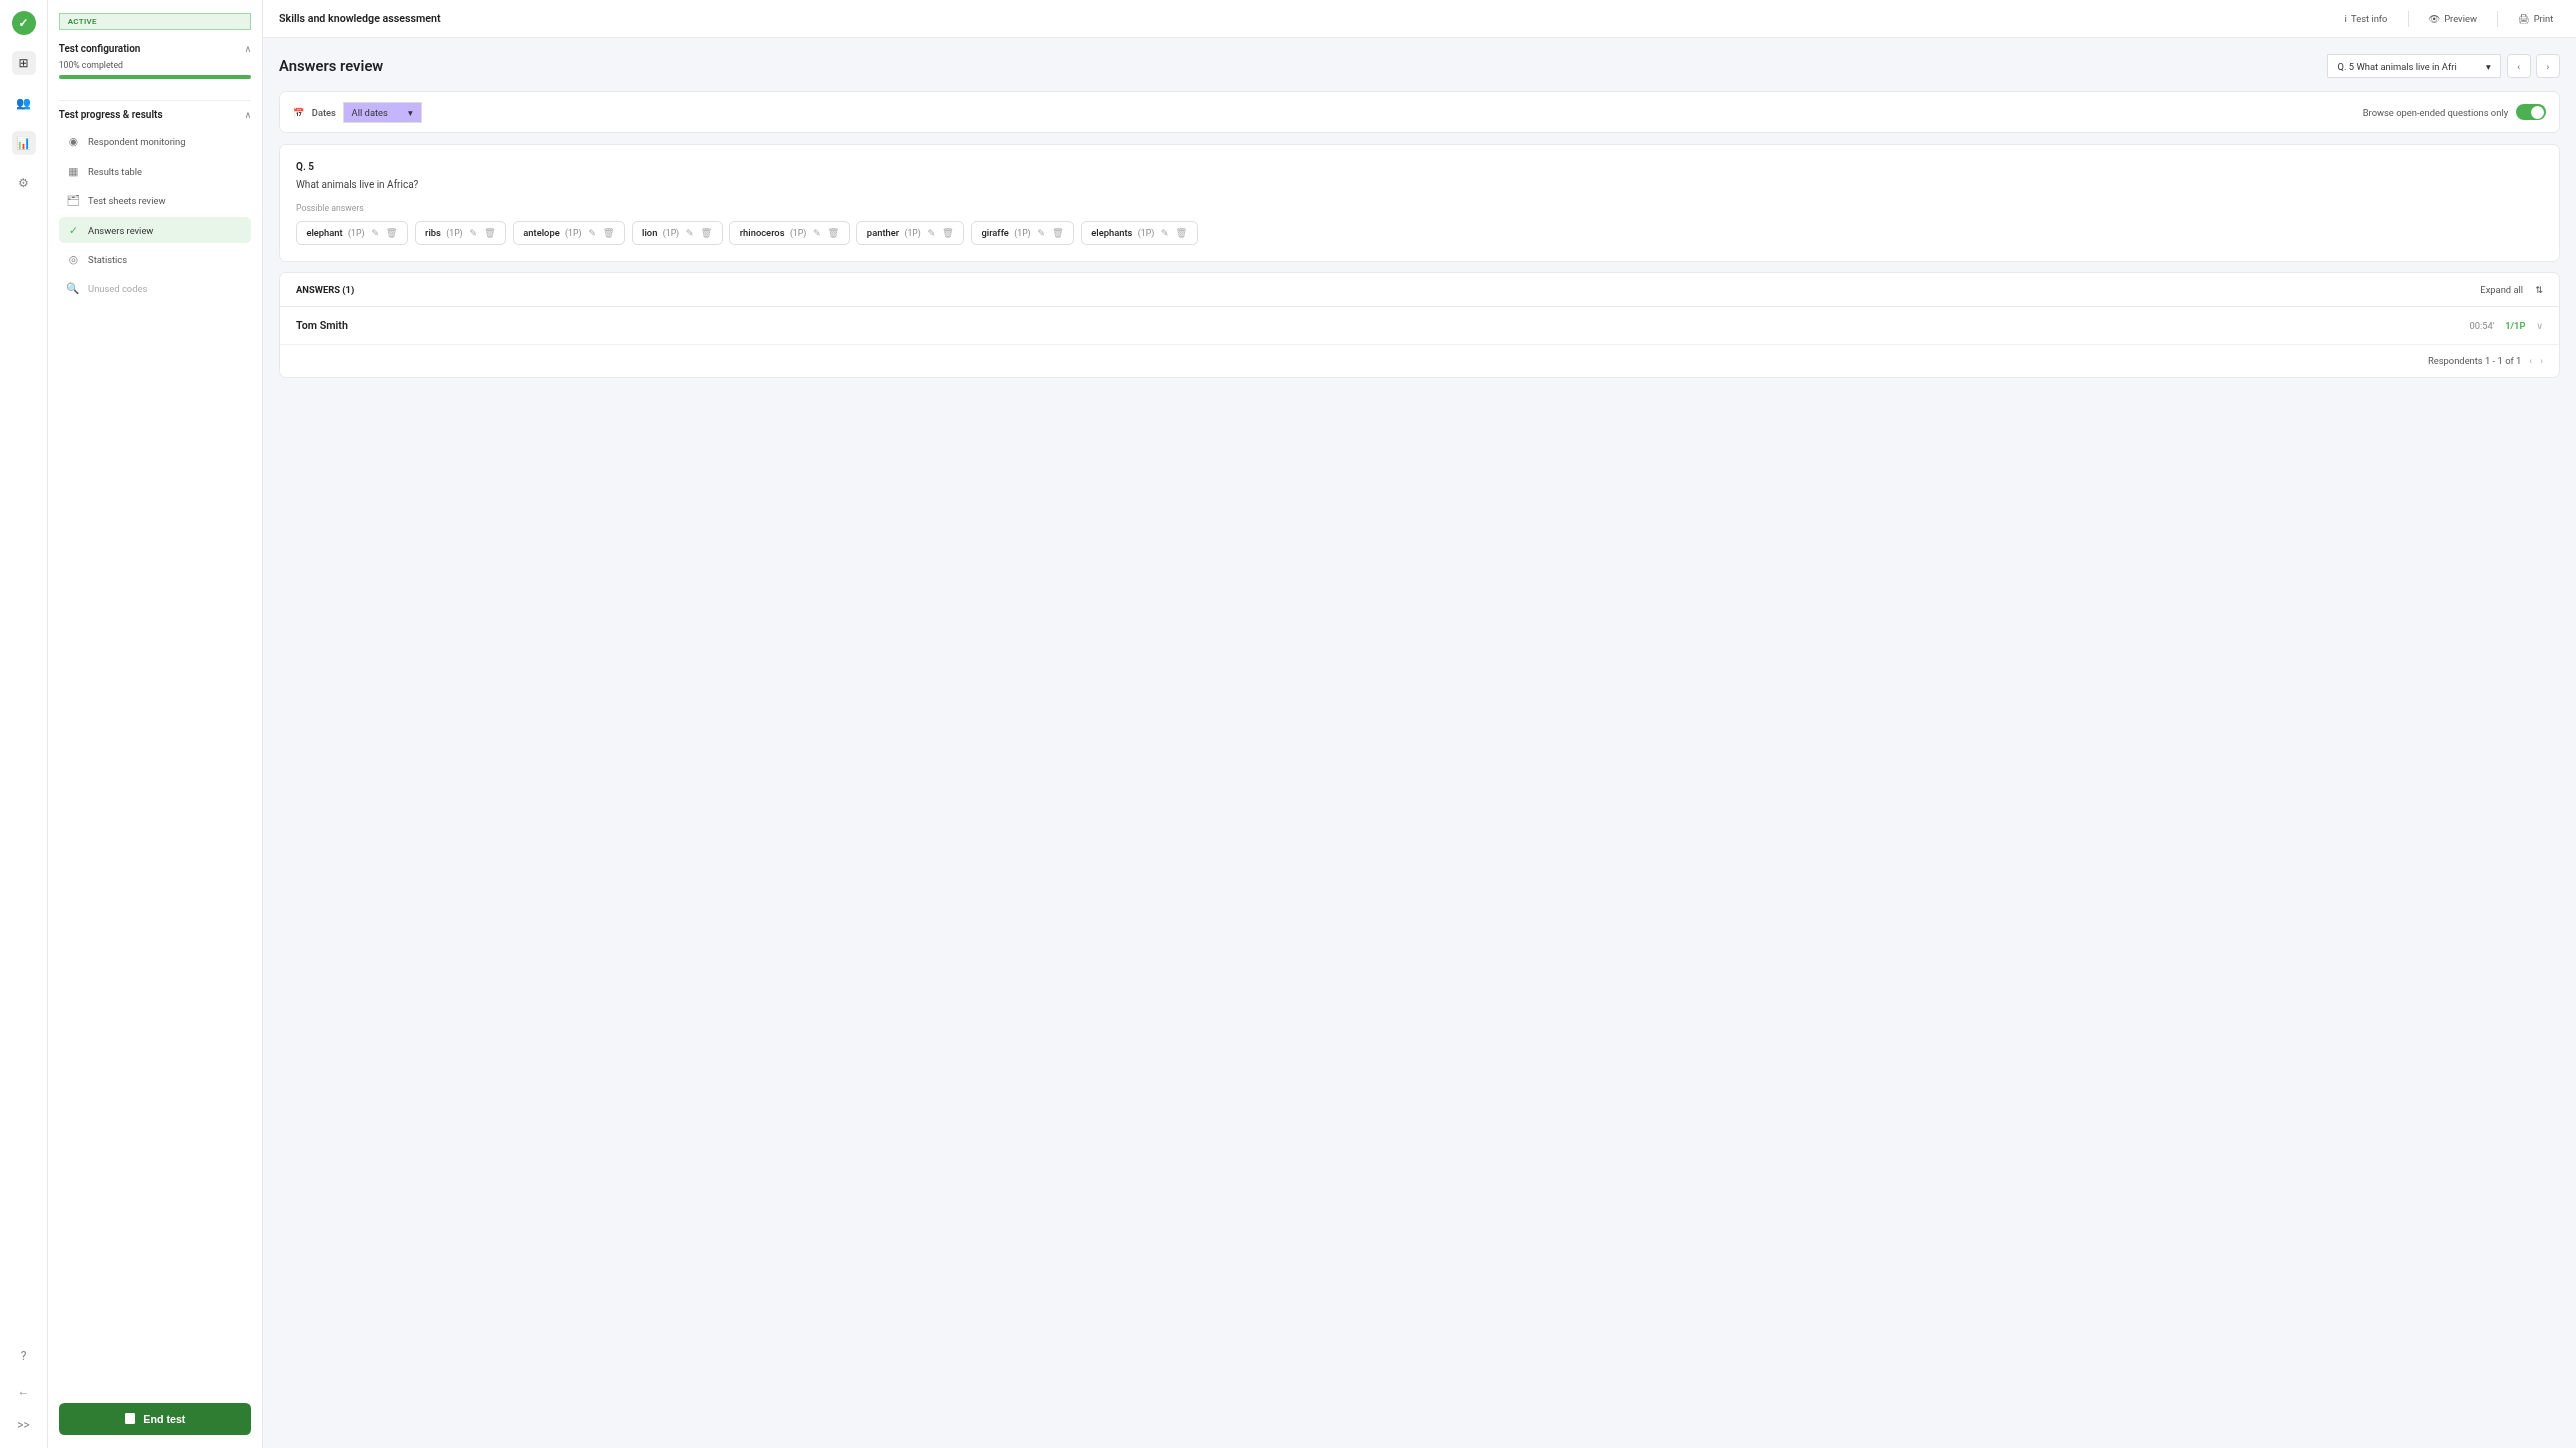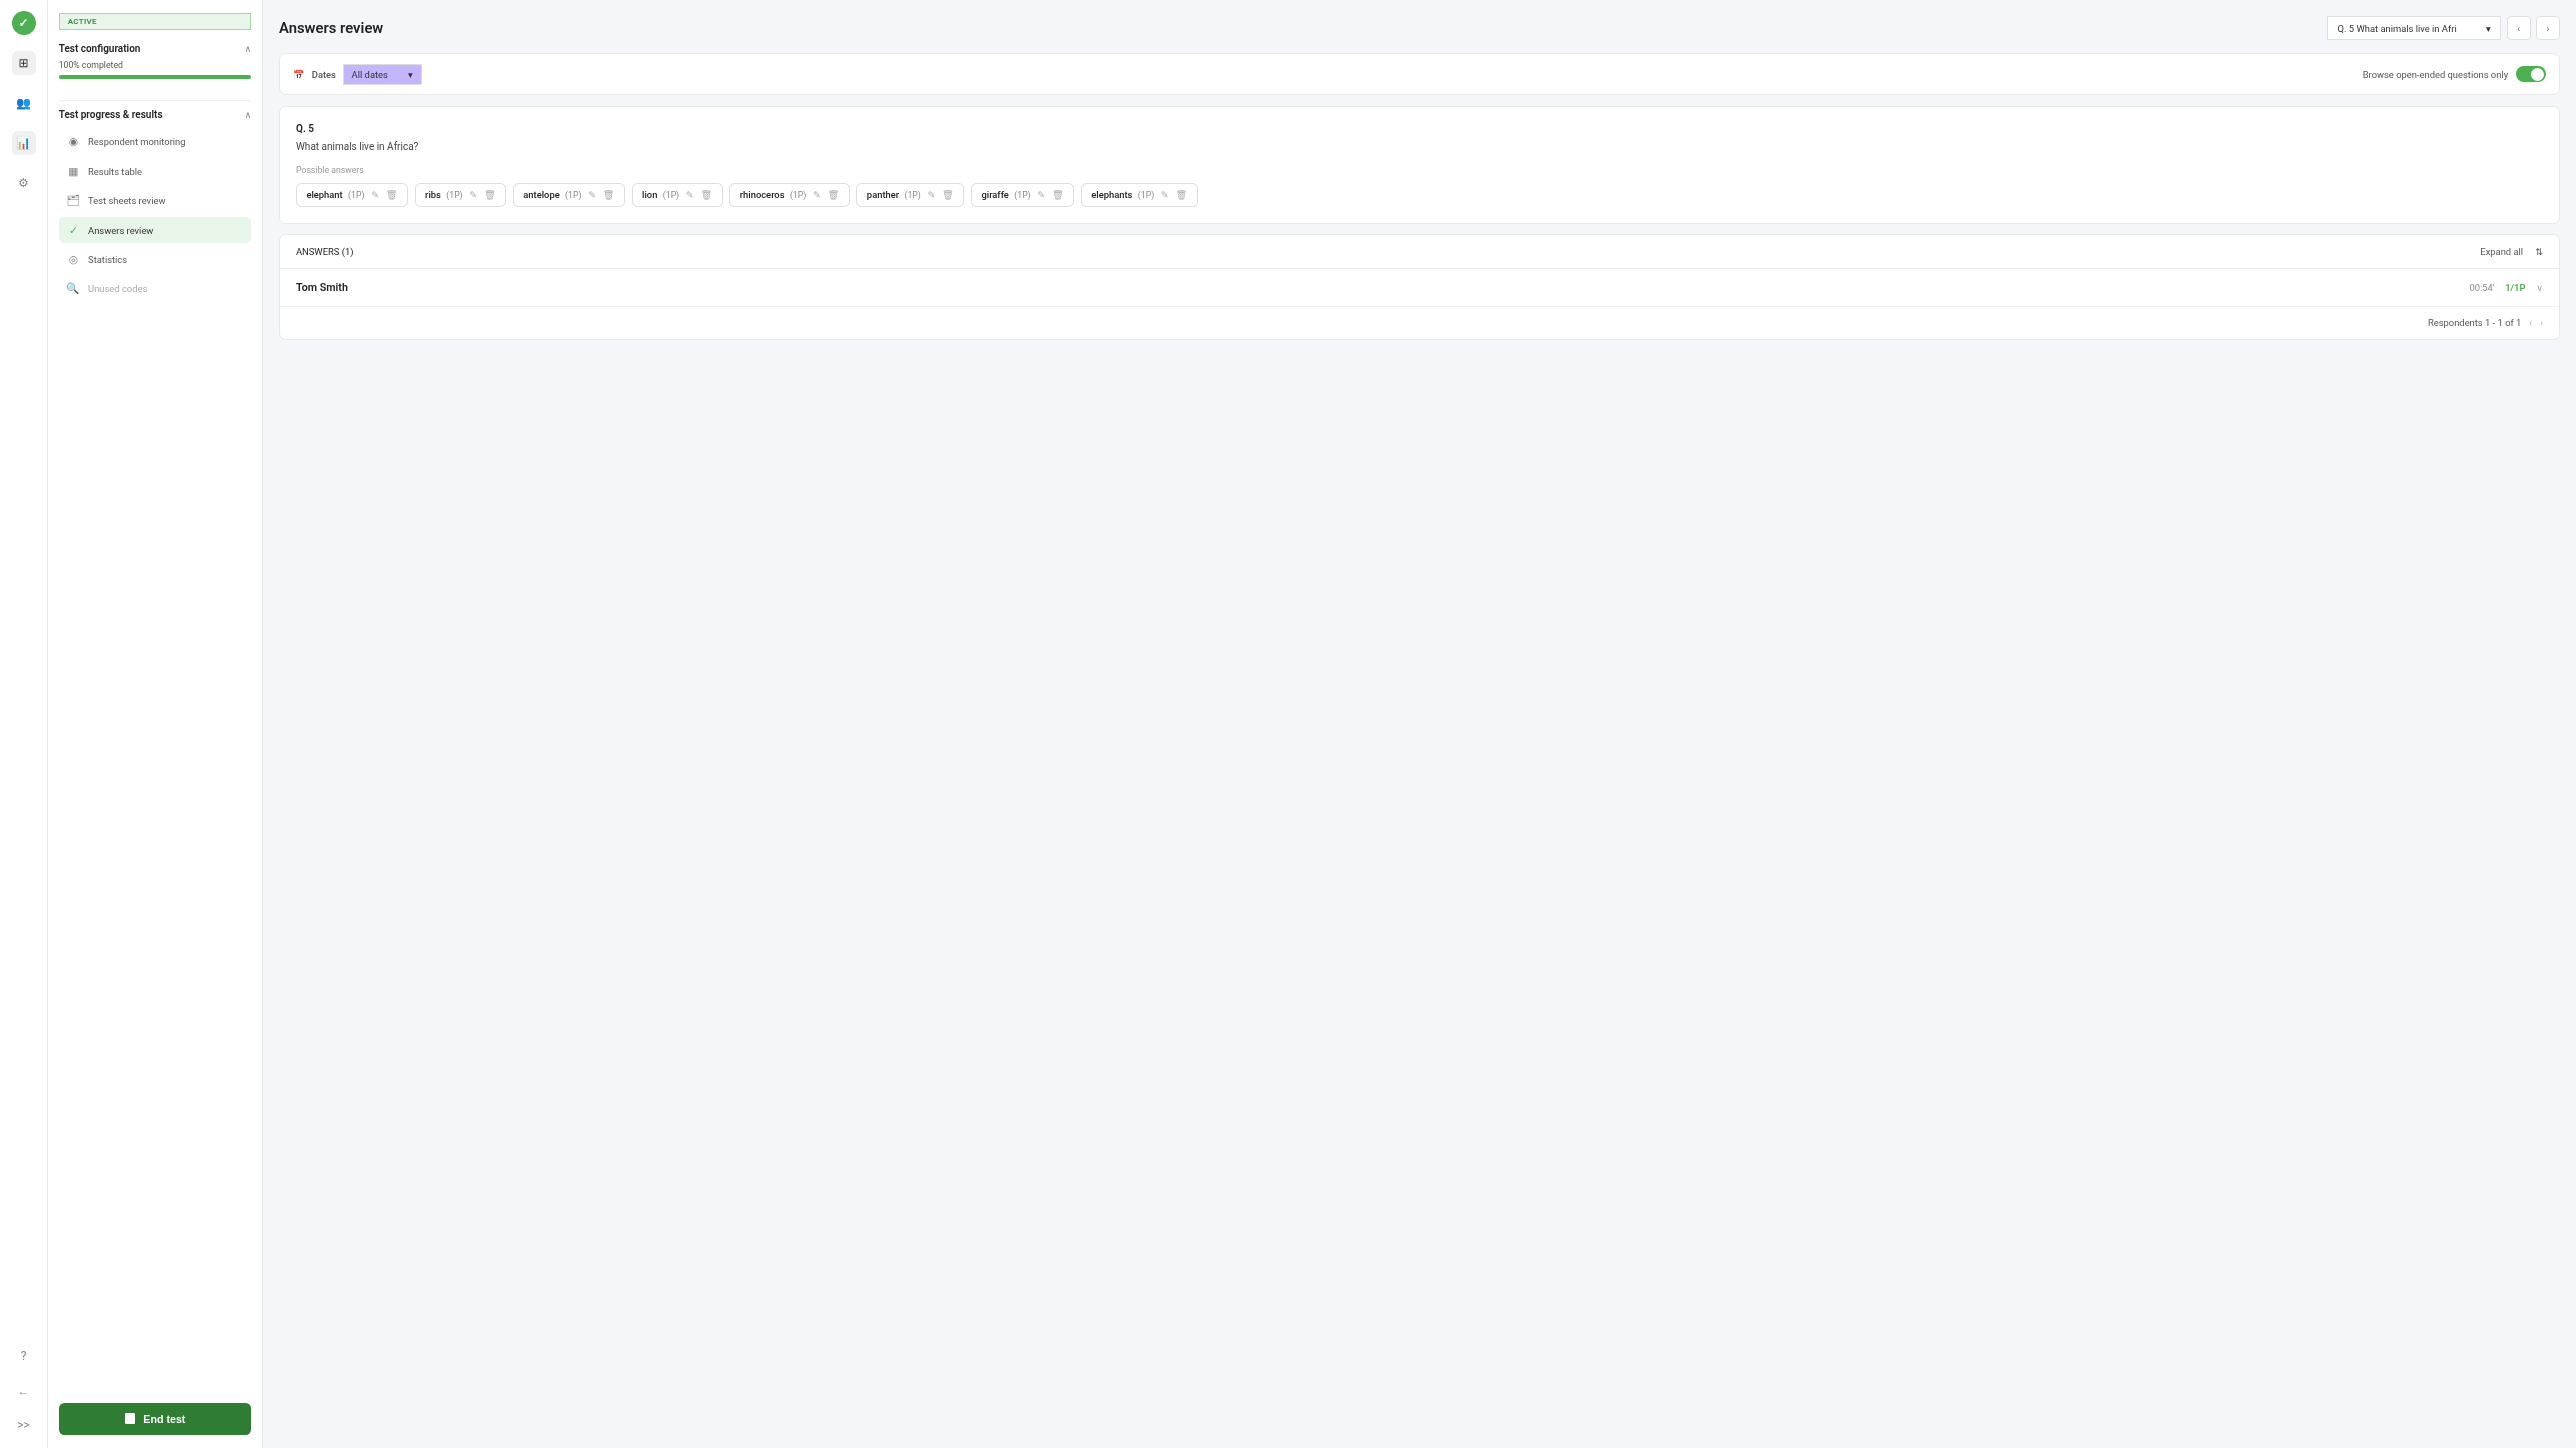--- a/index.html
+++ b/index.html
@@ -300,21 +300,21 @@
       border: 0.7px solid #e8e8e8;
       overflow: hidden;
     }
     .answers-section-header {
       display: flex;
       align-items: center;
       justify-content: space-between;
       padding: 10.7px 16px;
       border-bottom: 0.7px solid #e8e8e8;
     }
-    .answers-count { font-size: 9.4px; font-weight: 400; color: #222; }
+    .answers-count { font-size: 9.4px; font-weight: 700; color: #222; }
     .expand-all-btn {
       display: flex;
       align-items: center;
       gap: 12px;
       cursor: pointer;
       color: #555;
       font-size: 9.4px;
     }
 
     
@@ -408,20 +408,39 @@
   </div>
 
   <button class="end-test-btn">
     <span class="end-test-stop"></span>
     <span>End test</span>
   </button>
 </div>
 
 <div class="main-content">
 
+  <div class="topbar">
+    <span class="topbar-title">Skills and knowledge assessment</span>
+    <div class="topbar-actions">
+      <div class="topbar-action">
+        <span>ℹ</span>
+        <span>Test info</span>
+      </div>
+      <div class="topbar-divider"></div>
+      <div class="topbar-action">
+        <span>👁</span>
+        <span>Preview</span>
+      </div>
+      <div class="topbar-divider"></div>
+      <div class="topbar-action">
+        <span>🖨</span>
+        <span>Print</span>
+      </div>
+    </div>
+  </div>
 
   <div class="content-area">
 
     <div class="answers-review-header">
       <span class="answers-review-title">Answers review</span>
       <div class="question-selector">
         <div class="question-dropdown">
           <span>Q. 5  What animals live in Afri</span>
           <span style="margin-left:auto">▾</span>
         </div>

